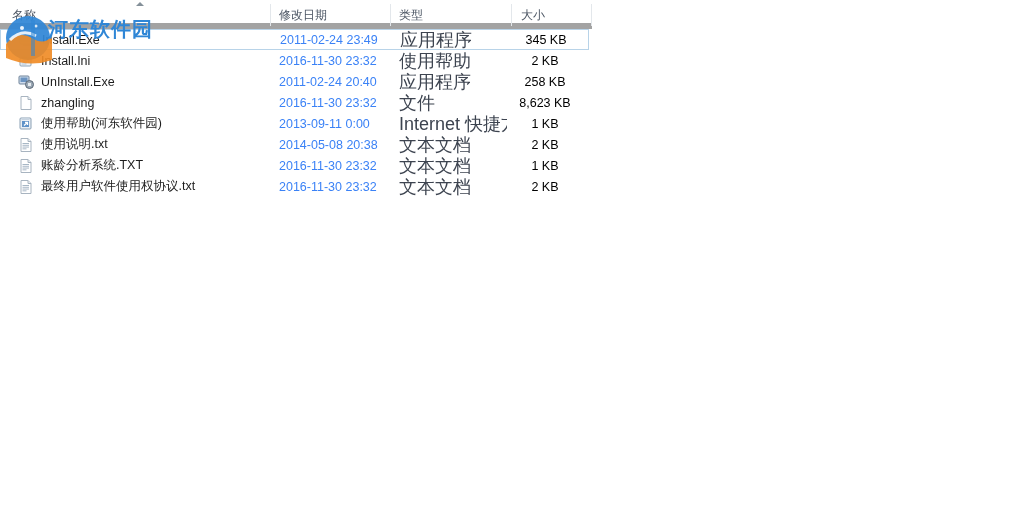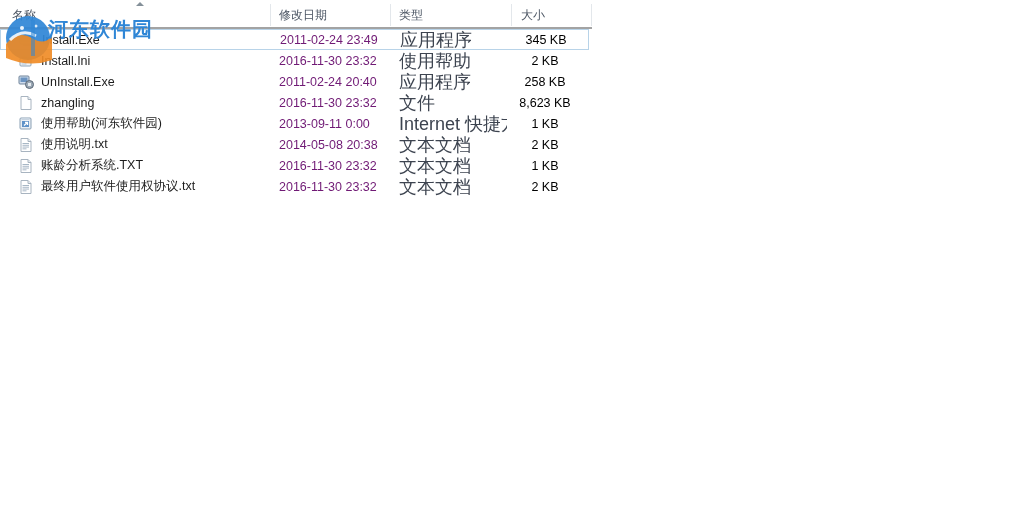--- a/index.html
+++ b/index.html
@@ -24,21 +24,21 @@
     width: 592px;
     height: 506px;
     background: #ffffff;
   }
 
   
   .col-header {
     position: relative;
     height: 29px;
     background: #ffffff;
-    border-bottom: 2px solid #a3a3a3;
+    border-bottom: 6px solid #a3a3a3;
     box-sizing: border-box;
   }
   .hdr-cell {
     position: absolute;
     top: 0;
     height: 28px;
     line-height: 30px;
     font-size: 12px;
     color: #4b5563;
     white-space: nowrap;
@@ -95,21 +95,21 @@
     align-items: center;
     gap: 7px;
     font-size: 12.5px;
     color: #1d1d1d;
     white-space: nowrap;
   }
   .cell-date {
     position: absolute;
     left: 279px;
     font-size: 12.5px;
-    color: #701a75;
+    color: #3b82f6;
     white-space: nowrap;
   }
   .cell-type {
     position: absolute;
     left: 399px;
     width: 108px;
     font-size: 18px;
     color: #3d4450;
     white-space: nowrap;
     overflow: hidden;

